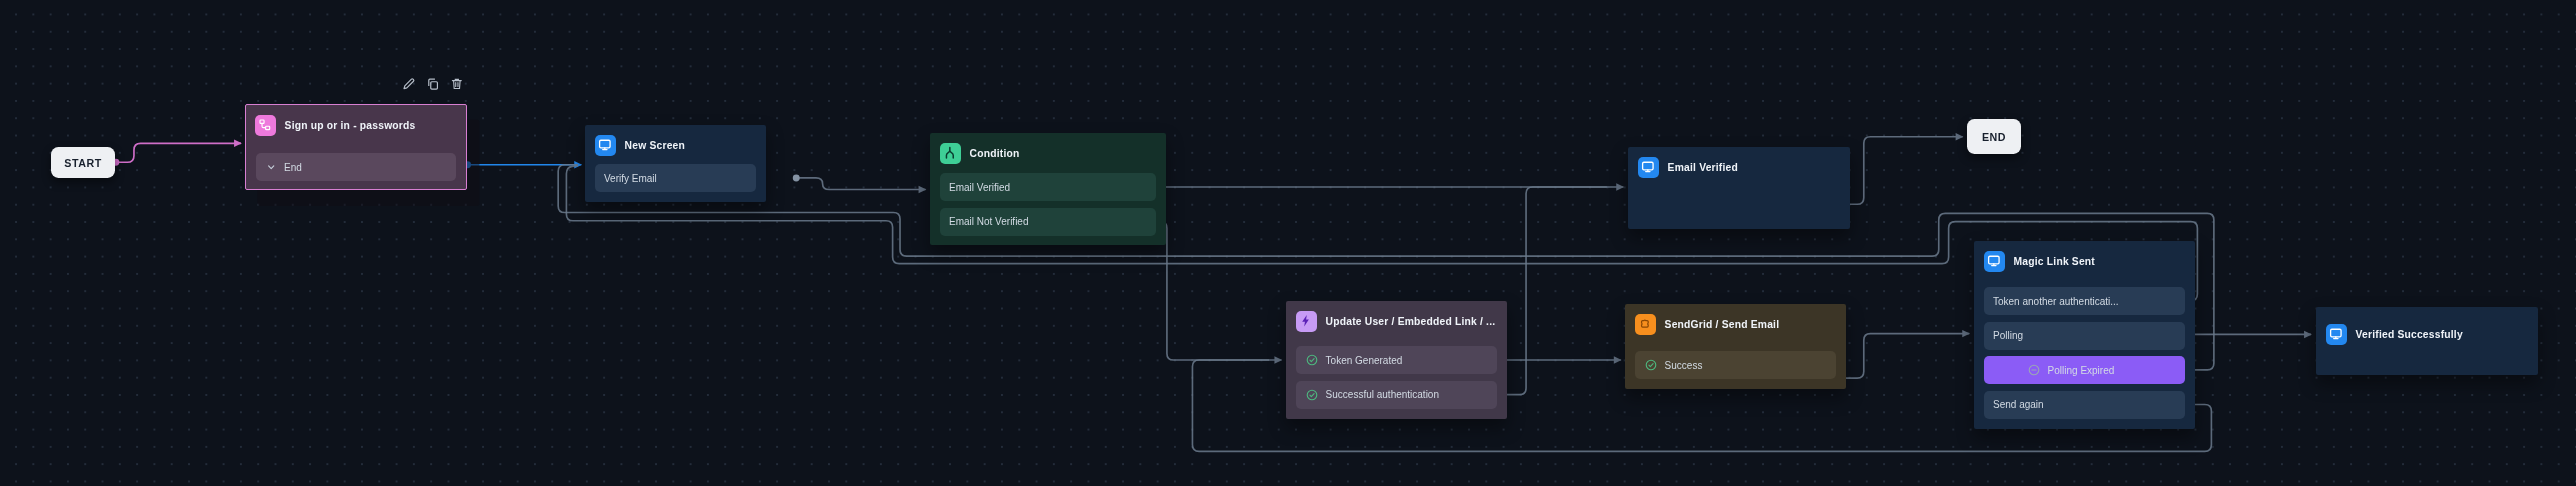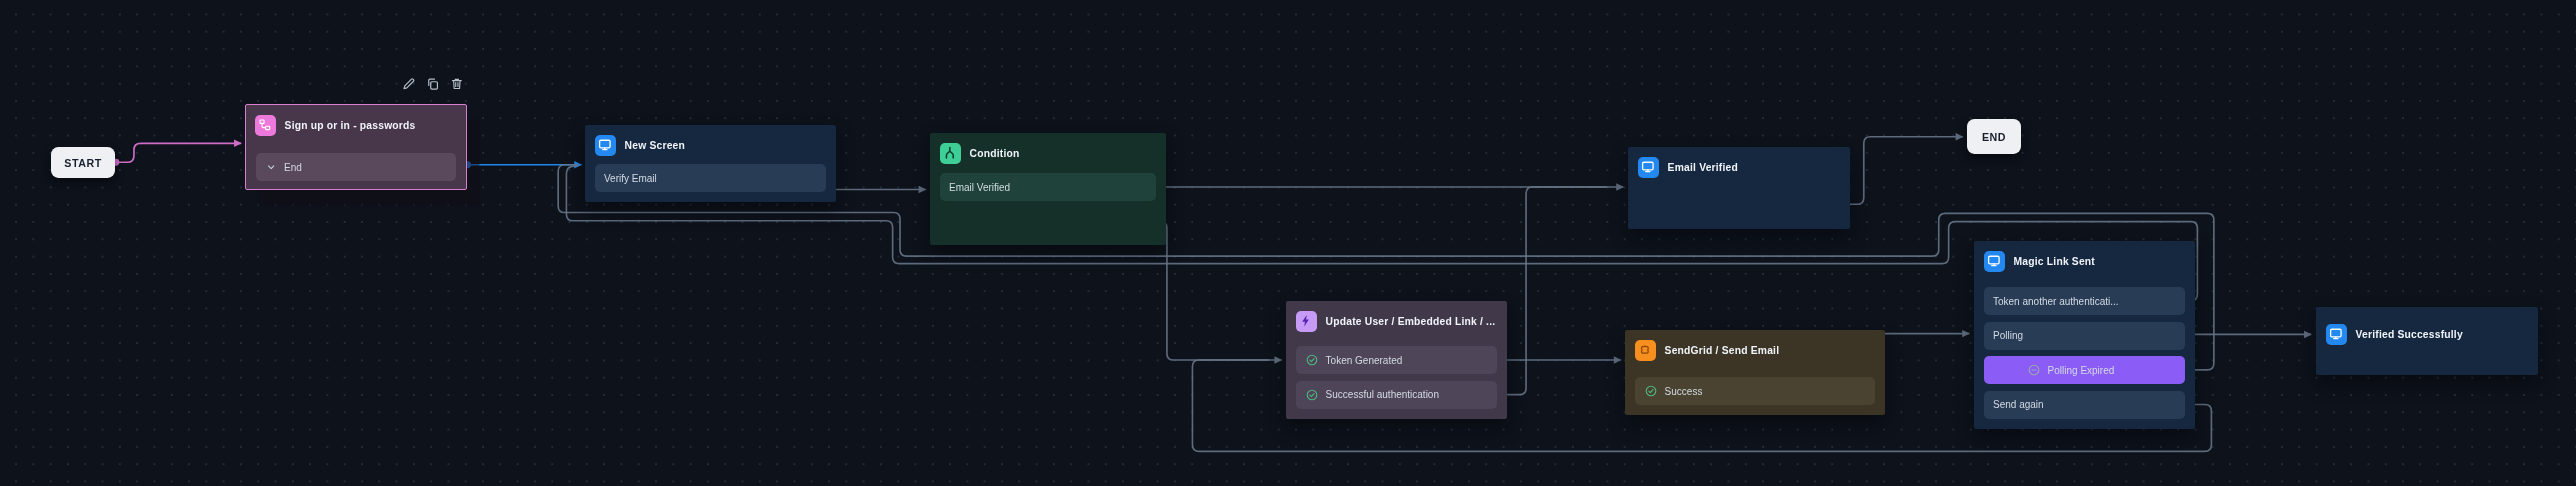--- a/index.html
+++ b/index.html
@@ -112,21 +112,21 @@
         <div class="node-item" style="background: rgb(90, 72, 93);">
           <span class="item-icon chev">
             <svg viewBox="0 0 24 24">
               <path d="M7 9.5l5 5.2 5-5.2" fill="none" stroke="#c6cfda" stroke-width="2.2" stroke-linecap="round" stroke-linejoin="round"></path>
             </svg>
           </span>
           <span>End</span>
         </div>
       </div>
     </div>
-    <div class="node" style="left: 585px; top: 125px; width: 251px; height: 77px; background: rgb(22, 40, 63);">
+    <div class="node" style="left: 585px; top: 125px; width: 181px; height: 77px; background: rgb(22, 40, 63);">
       <div class="node-header">
         <span class="node-icon" style="background: rgb(35, 136, 240);">
           <svg viewBox="0 0 24 24">
             <rect x="4" y="5" width="16" height="11.5" rx="2" fill="none" stroke="#fff" stroke-width="2"></rect>
             <path d="M12 16.5v2.6M8.7 19.3h6.6" stroke="#fff" stroke-width="2" stroke-linecap="round"></path>
           </svg>
         </span>
         <span class="node-title">New Screen</span>
       </div>
       <div class="node-items" style="top: 39px;">
@@ -141,20 +141,23 @@
           <svg viewBox="0 0 24 24">
             <path d="M12 4v4.5M12 8.5c0 3.5-5.2 3-5.2 7V20M12 8.5c0 3.5 5.2 3 5.2 7V20" fill="none" stroke="#0a3d2f" stroke-width="2.3" stroke-linecap="round"></path>
           </svg>
         </span>
         <span class="node-title">Condition</span>
       </div>
       <div class="node-items" style="top: 40px;">
         <div class="node-item" style="background: rgb(31, 66, 58);">
           <span>Email Verified</span>
         </div>
+        <div class="node-item" style="background: rgb(31, 66, 58);">
+          <span>Email Not Verified</span>
+        </div>
       </div>
     </div>
     <div class="node" style="left: 1628px; top: 147px; width: 222px; height: 82px; background: rgb(22, 40, 63);">
       <div class="node-header">
         <span class="node-icon" style="background: rgb(35, 136, 240);">
           <svg viewBox="0 0 24 24">
             <rect x="4" y="5" width="16" height="11.5" rx="2" fill="none" stroke="#fff" stroke-width="2"></rect>
             <path d="M12 16.5v2.6M8.7 19.3h6.6" stroke="#fff" stroke-width="2" stroke-linecap="round"></path>
           </svg>
         </span>
@@ -184,21 +187,21 @@
           <span class="item-icon">
             <svg viewBox="0 0 24 24">
               <circle cx="12" cy="12" r="8.2" fill="none" stroke="#4db87f" stroke-width="1.9"></circle>
               <path d="M8.4 12.3l2.4 2.4 4.8-5" fill="none" stroke="#4db87f" stroke-width="1.9" stroke-linecap="round" stroke-linejoin="round"></path>
             </svg>
           </span>
           <span>Successful authentication</span>
         </div>
       </div>
     </div>
-    <div class="node" style="left: 1625px; top: 330px; width: 260px; height: 85px; background: rgb(60, 53, 38);">
+    <div class="node" style="left: 1625px; top: 304px; width: 221px; height: 85px; background: rgb(60, 53, 38);">
       <div class="node-header">
         <span class="node-icon" style="background: rgb(247, 143, 30);">
           <svg viewBox="0 0 24 24">
             <path d="M8.6 7h1.9a2.1 2.1 0 013 0h2A1.6 1.6 0 0117.1 8.6v1.9a2.1 2.1 0 000 3.1v1.8a1.6 1.6 0 01-1.6 1.6H8.6A1.6 1.6 0 017 15.4v-1.8a2.1 2.1 0 000-3.1V8.6A1.6 1.6 0 018.6 7z" fill="none" stroke="#8a4704" stroke-width="1.9"></path>
           </svg>
         </span>
         <span class="node-title">SendGrid / Send Email</span>
       </div>
       <div class="node-items" style="top: 47px;">
         <div class="node-item" style="background: rgb(75, 67, 50);">

